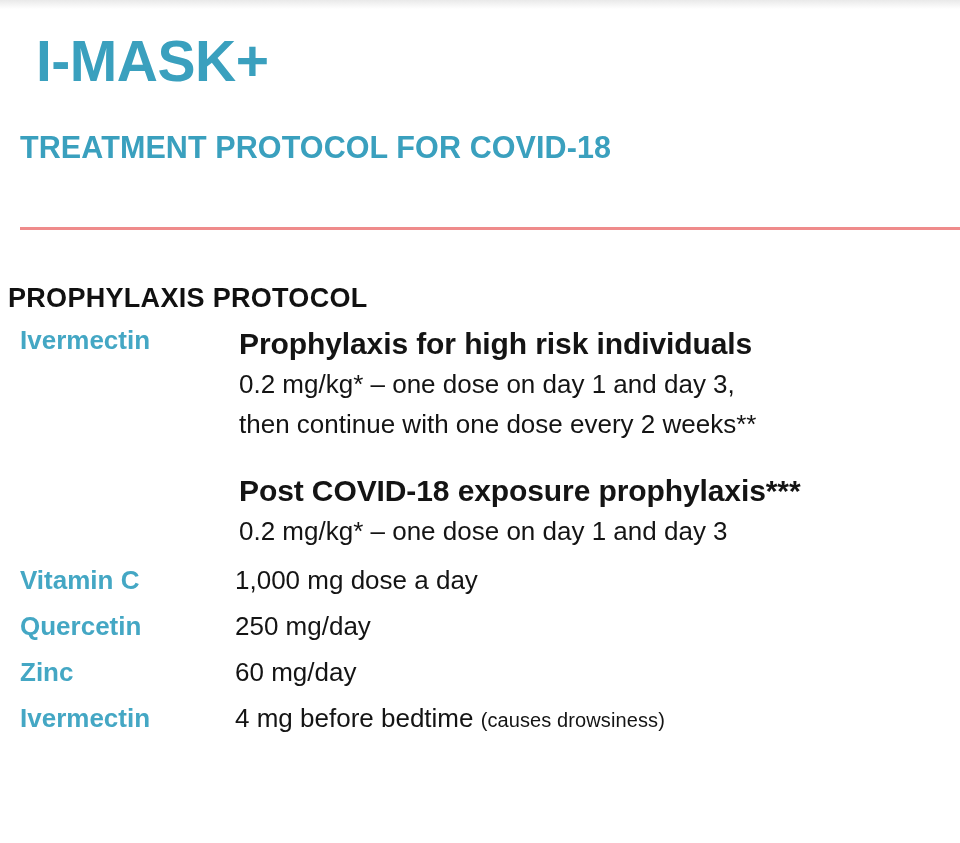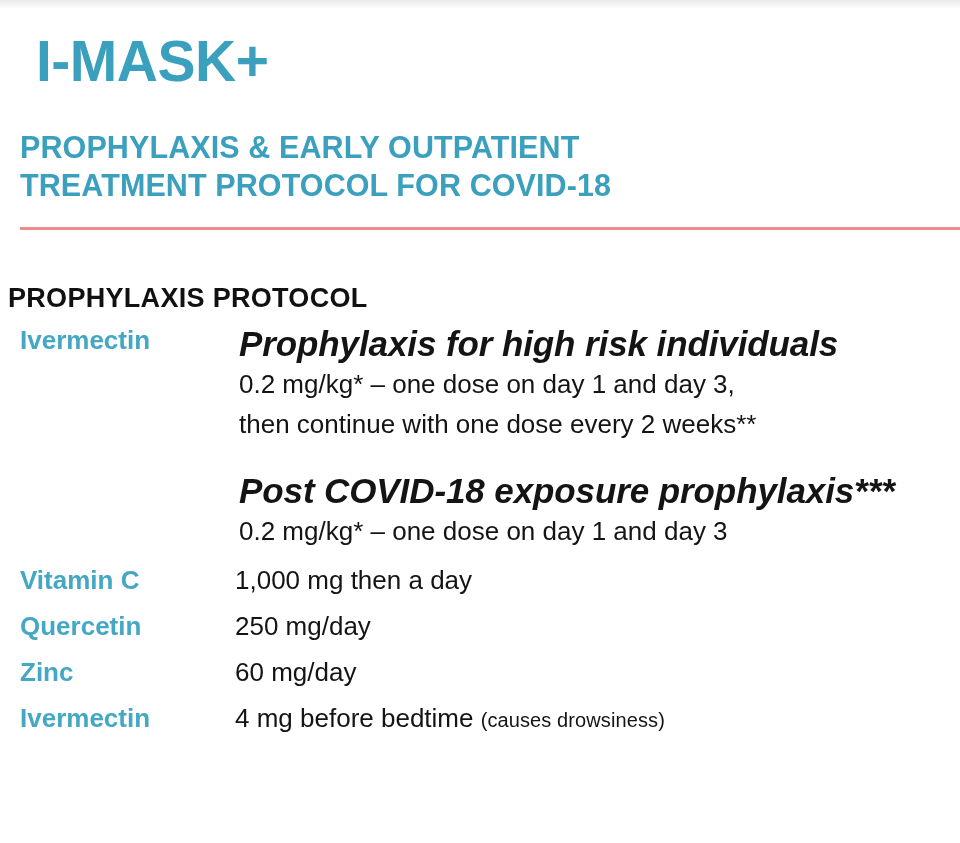--- a/index.html
+++ b/index.html
@@ -111,22 +111,21 @@
   }
 
   
   tr.row-ivermectin td.drug-name { padding-top: 4px; }
   tr.row-ivermectin td.drug-value { padding-top: 4px; padding-left: 4px; }
 
   .dose-group { margin: 0; }
   .dose-group + .dose-group { margin-top: 27px; }
   .dose-heading {
     font-weight: bold;
-    font-style: italic;
-    font-size: 35px;
+    font-size: 30px;
     line-height: 40px;
     letter-spacing: -0.1px;
     white-space: nowrap;
   }
   .dose-line {
     font-size: 26px;
     line-height: 40px;
     white-space: nowrap;
   }
 
@@ -149,21 +148,20 @@
 </head>
 <body style="background: rgb(255, 255, 255);">
 
 <div class="top-edge"></div>
 
 <div class="page">
 
   <div class="header">
     <h1 class="brand-title" style="color: rgb(58, 160, 190);">I-MASK+</h1>
     <h2 class="subtitle" style="color: rgb(58, 160, 190);">
-      <span class="subtitle-line">PROPHYLAXIS &amp; EARLY OUTPATIENT</span>
       <span class="subtitle-line">TREATMENT PROTOCOL FOR COVID-18</span>
     </h2>
   </div>
 
   <div class="divider" style="background: rgb(239, 139, 139);"></div>
 
   <div class="section">
 
     <h3 class="section-heading" style="color: rgb(17, 17, 17);">PROPHYLAXIS PROTOCOL</h3>
 
@@ -184,21 +182,21 @@
               <div class="dose-heading">Post COVID-18 exposure prophylaxis***</div>
               <div class="dose-line">0.2 mg/kg* – one dose on day 1 and day 3</div>
             </div>
 
           </td>
         </tr>
 
 
         <tr class="row-vitamin-c">
           <td class="drug-name" style="color: rgb(68, 167, 196);">Vitamin C</td>
-          <td class="drug-value">1,000 mg then a day</td>
+          <td class="drug-value">1,000 mg dose a day</td>
         </tr>
 
         <tr class="row-quercetin">
           <td class="drug-name" style="color: rgb(68, 167, 196);">Quercetin</td>
           <td class="drug-value">250 mg/day</td>
         </tr>
 
         <tr class="row-zinc">
           <td class="drug-name" style="color: rgb(68, 167, 196);">Zinc</td>
           <td class="drug-value">60 mg/day</td>

